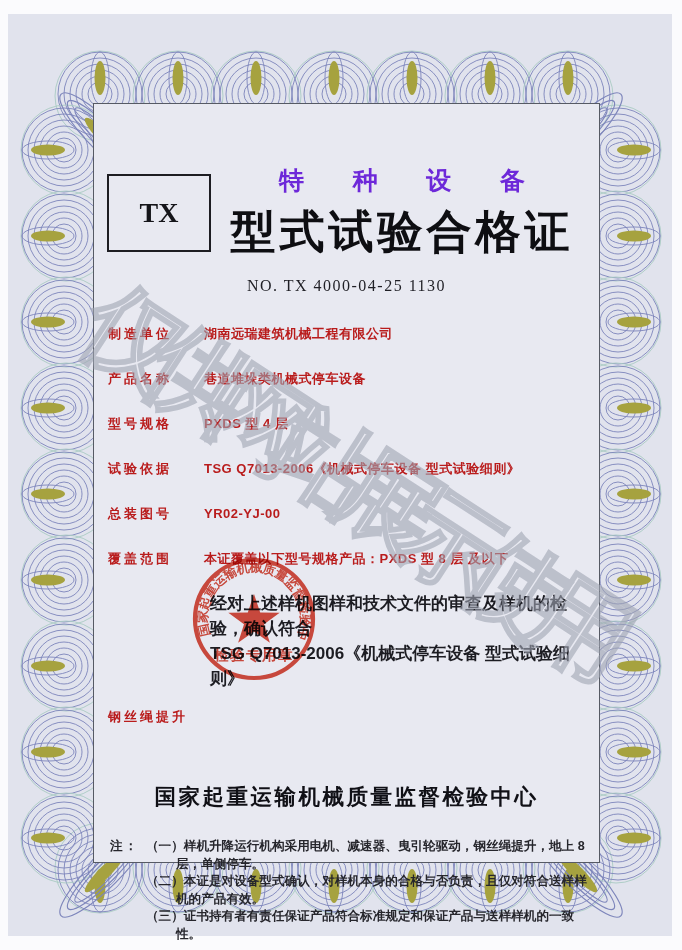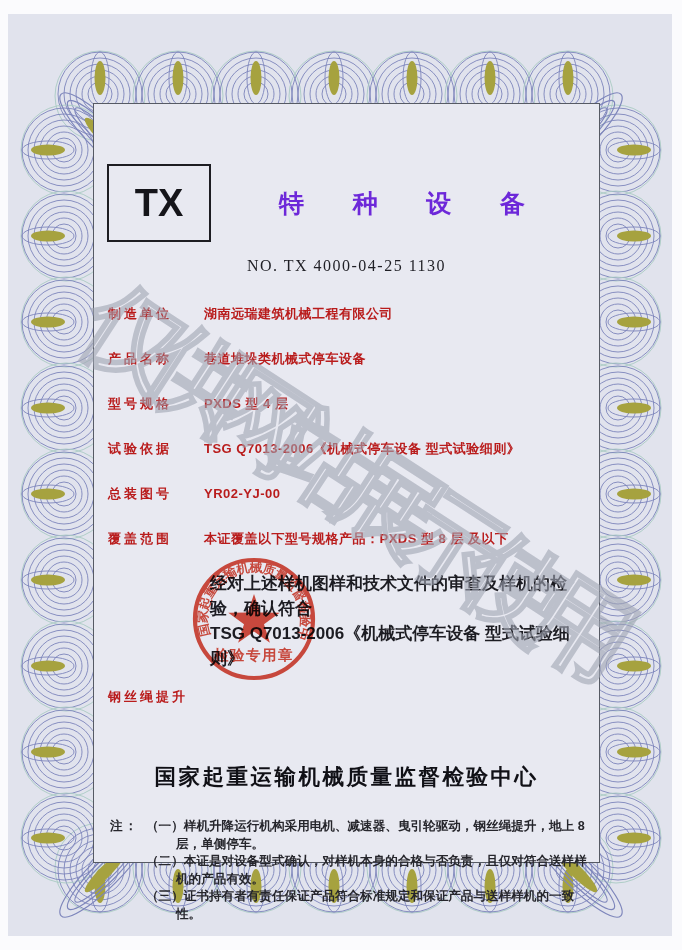--- a/index.html
+++ b/index.html
@@ -5,21 +5,21 @@
   html,body{margin:0;padding:0;background:#ffffff;}
   .page{position:relative;width:682px;height:950px;background:#fbfbfd;overflow:hidden;
         font-family:"Liberation Sans",sans-serif;}
   .paper{position:absolute;left:8px;top:14px;width:664px;height:922px;background:#e1e3ed;}
   .border-svg{position:absolute;left:0;top:0;}
   .panel{position:absolute;left:93px;top:103px;width:505px;height:758px;
          background:#e8e9f1;border:1.6px solid #565a64;box-sizing:content-box;}
   .header-row{display:flex;align-items:center;margin-top:60px;}
   .tx-box{width:100px;height:74px;border:2px solid #1d1d22;margin-left:13px;flex:none;
           display:flex;align-items:center;justify-content:center;
-          font-family:Liberation Sans, sans-serif;font-weight:bold;font-size:38px;color:#15151a;}
+          font-family:Liberation Serif, serif;font-weight:bold;font-size:28px;color:#15151a;}
   .title-col{flex:1;text-align:center;padding-right:6px;}
   .supertitle{font-family:"DejaVu Serif","Liberation Serif",serif;font-weight:bold;
               font-size:25px;letter-spacing:20px;text-indent:20px;color:#6d28d9;}
   .main-title{font-family:"DejaVu Serif","Liberation Serif",serif;font-weight:bold;
               font-size:45px;letter-spacing:4px;margin-top:5px;color:#0e0e12;}
   .cert-no{text-align:center;margin-top:15px;font-family:"Liberation Serif",serif;
            font-size:16px;letter-spacing:1.5px;color:#1f1f25;}
   .fields{margin-top:26px;padding-left:14px;}
   .field-row{display:flex;font-size:13px;font-weight:bold;color:#b91c1c;
              line-height:26px;margin-bottom:19px;}
@@ -113,20 +113,21 @@
     </g>
   </svg>
 
   <div class="panel">
     <div class="header-row">
       <div class="tx-box">
         <span>TX</span>
       </div>
       <div class="title-col">
         <div class="supertitle">特 种 设 备</div>
+        <div class="main-title">型式试验合格证</div>
       </div>
     </div>
     <div class="cert-no">NO. TX 4000-04-25 1130</div>
 
     <div class="fields">
       <div class="field-row">
         <span class="f-label">制造单位</span>
         <span class="f-value">湖南远瑞建筑机械工程有限公司</span>
       </div>
       <div class="field-row">

